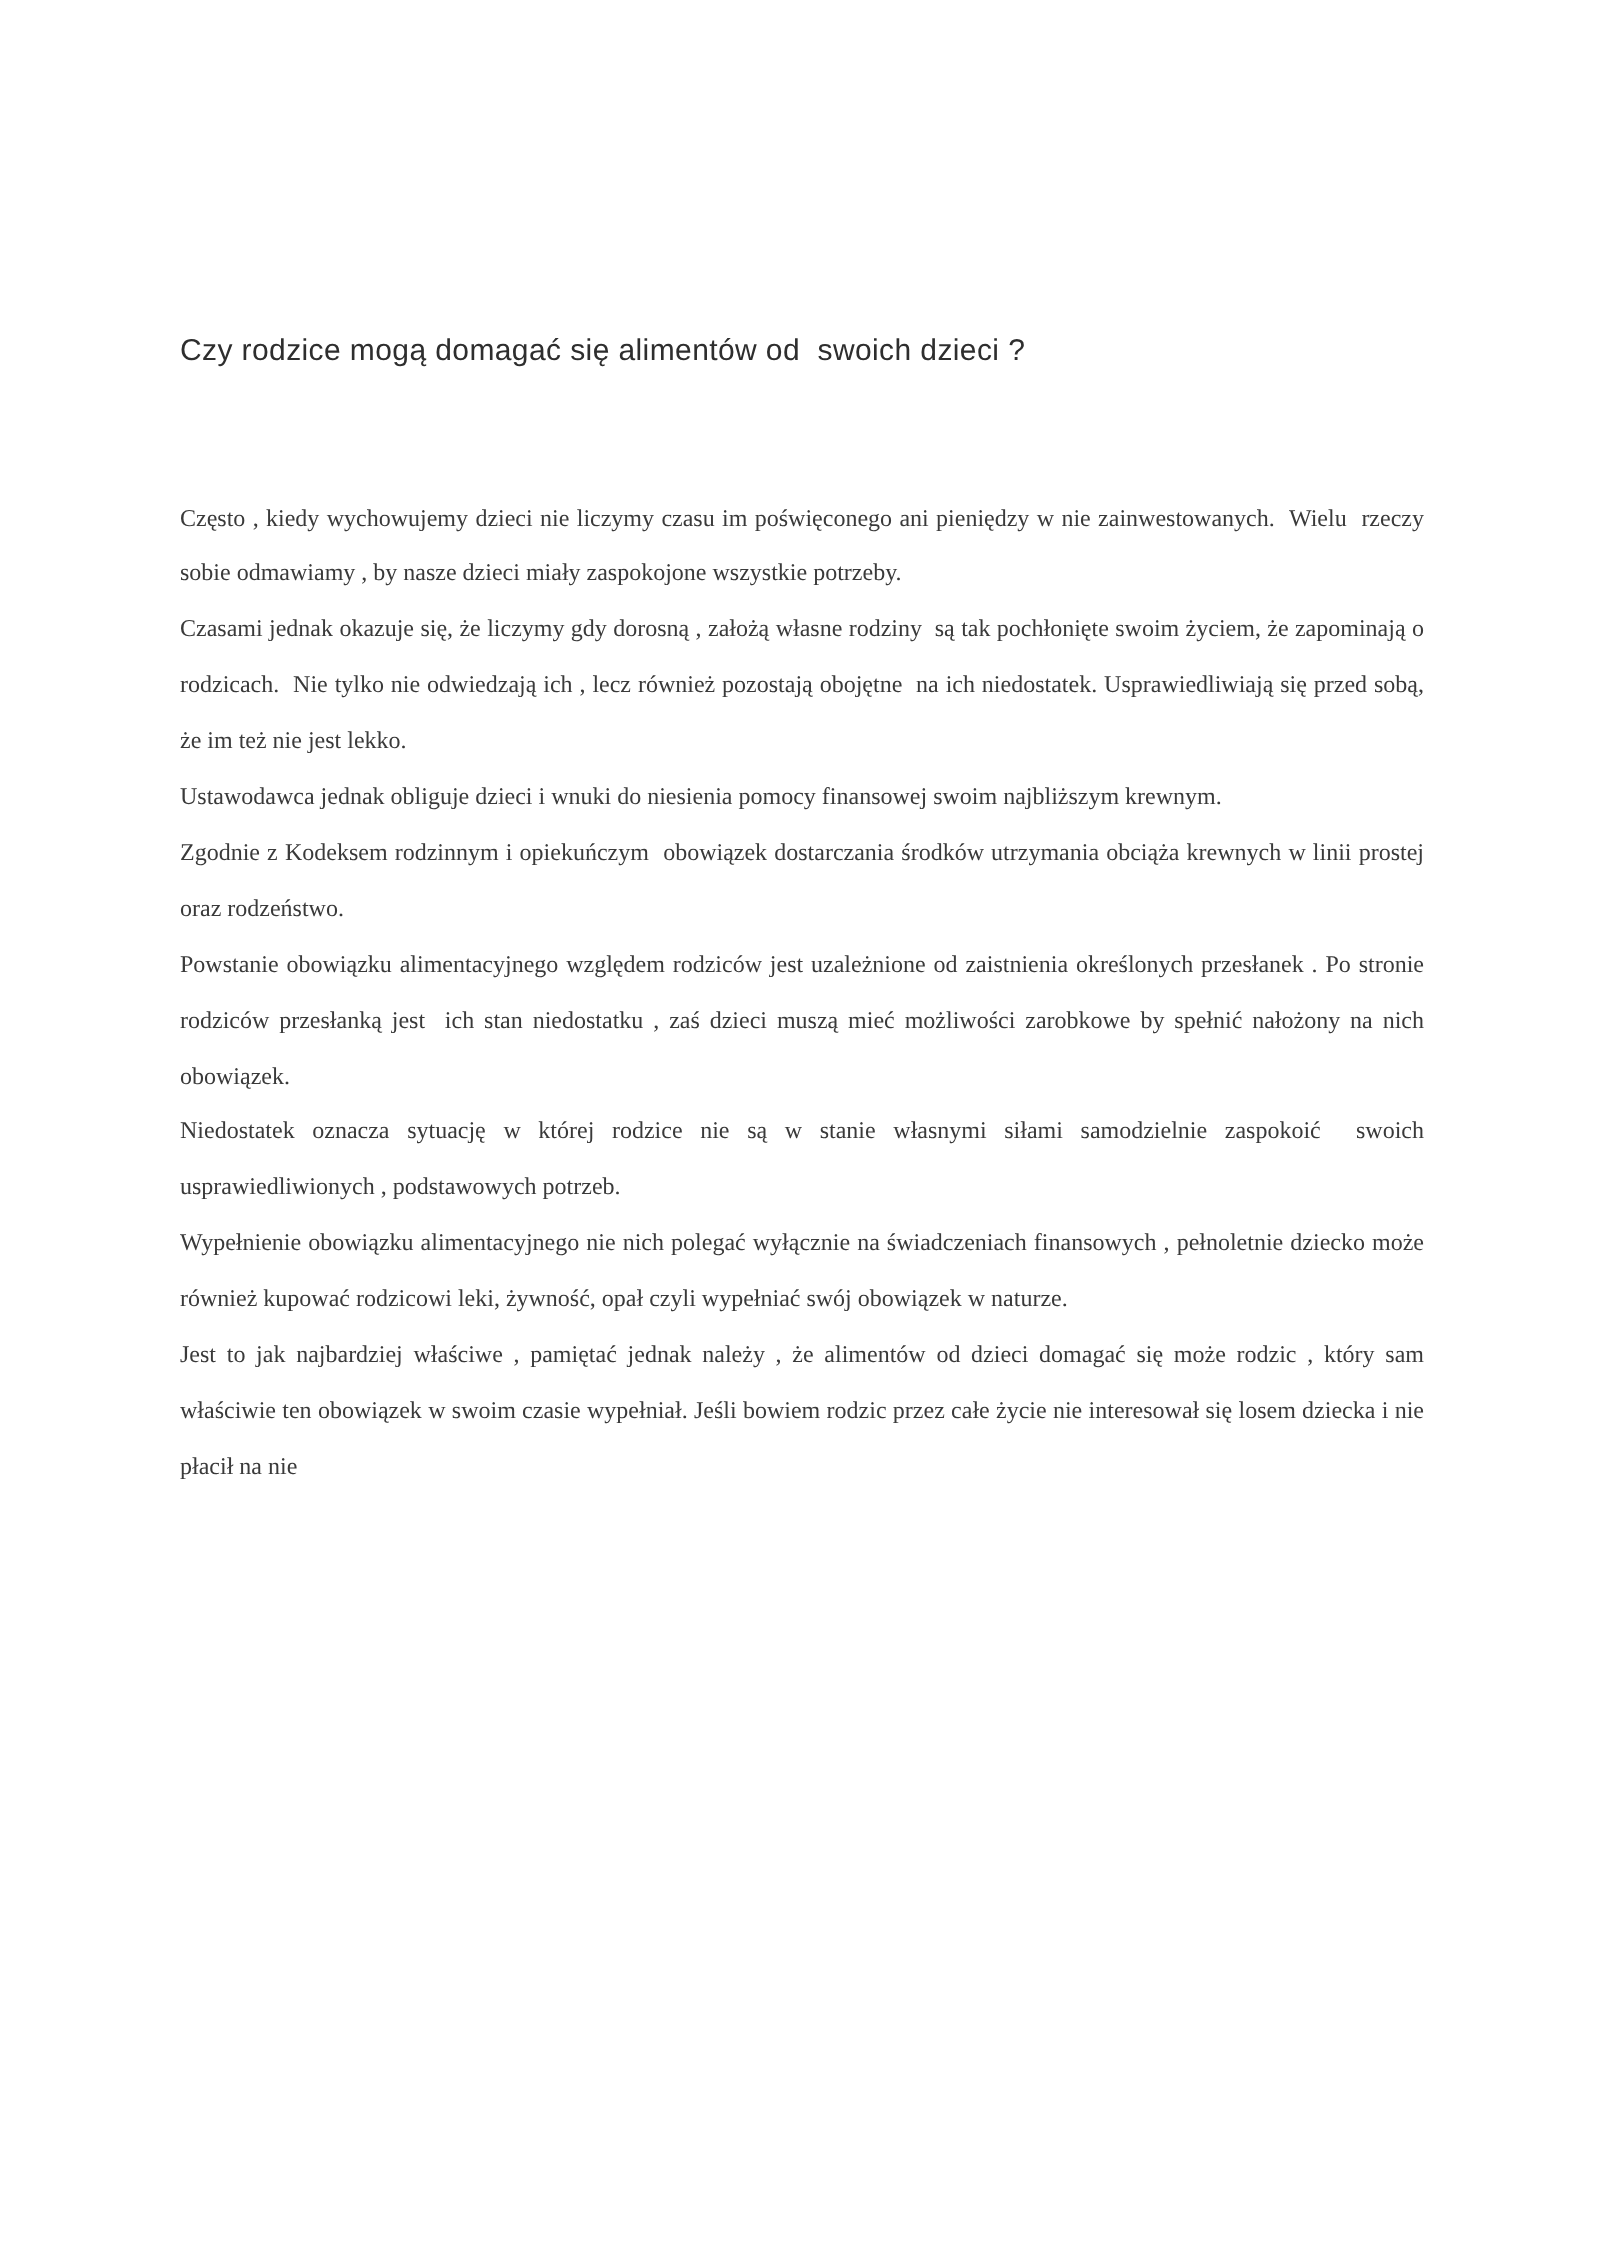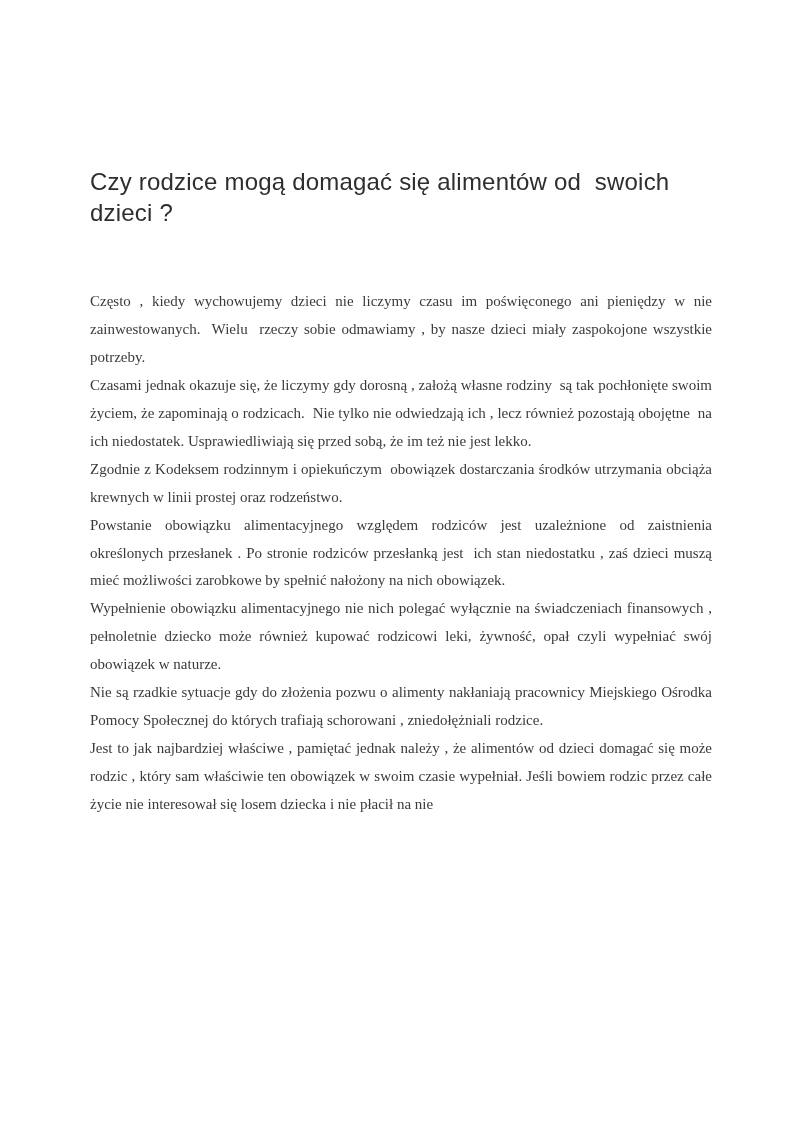--- a/index.html
+++ b/index.html
@@ -16,47 +16,48 @@
     font-family: "Liberation Serif", serif;
   }
   .content {
     position: absolute;
     left: 90px;
     top: 166px;
     width: 622px;
   }
   .doc-title {
     font-family: "Liberation Sans", sans-serif;
-    font-size: 24px;
+    font-size: 15px;
     font-weight: 400;
     letter-spacing: 0.2px;
     color: var(--title-color, #2e2e2e);
     margin: 0 0 60px 0;
     line-height: 1.3;
     white-space: pre-wrap;
   }
   .doc-body p {
     font-family: "Liberation Serif", serif;
-    font-size: 15px;
+    font-size: 12px;
     line-height: 27.9px;
     color: var(--body-color, #3a3a3a);
     text-align: justify;
     margin: 0;
     white-space: pre-wrap;
   }
 </style>
 </head>
 <body>
 
 <div class="page">
   <div class="content">
     <h1 class="doc-title">Czy rodzice mogą domagać się alimentów od  swoich dzieci ?</h1>
     <div class="doc-body">
       <p>Często , kiedy wychowujemy dzieci nie liczymy czasu im poświęconego ani pieniędzy w nie zainwestowanych.  Wielu  rzeczy sobie odmawiamy , by nasze dzieci miały zaspokojone wszystkie potrzeby.</p>
       <p>Czasami jednak okazuje się, że liczymy gdy dorosną , założą własne rodziny  są tak pochłonięte swoim życiem, że zapominają o rodzicach.  Nie tylko nie odwiedzają ich , lecz również pozostają obojętne  na ich niedostatek. Usprawiedliwiają się przed sobą, że im też nie jest lekko.</p>
+      <p>Ustawodawca jednak obliguje dzieci i wnuki do niesienia pomocy finansowej swoim najbliższym krewnym.</p>
       <p>Zgodnie z Kodeksem rodzinnym i opiekuńczym  obowiązek dostarczania środków utrzymania obciąża krewnych w linii prostej oraz rodzeństwo.</p>
       <p>Powstanie obowiązku alimentacyjnego względem rodziców jest uzależnione od zaistnienia określonych przesłanek . Po stronie rodziców przesłanką jest  ich stan niedostatku , zaś dzieci muszą mieć możliwości zarobkowe by spełnić nałożony na nich obowiązek.</p>
+      <p>Niedostatek oznacza sytuację w której rodzice nie są w stanie własnymi siłami samodzielnie zaspokoić  swoich usprawiedliwionych , podstawowych potrzeb.</p>
       <p>Wypełnienie obowiązku alimentacyjnego nie nich polegać wyłącznie na świadczeniach finansowych , pełnoletnie dziecko może również kupować rodzicowi leki, żywność, opał czyli wypełniać swój obowiązek w naturze.</p>
-      <p>Nie są rzadkie sytuacje gdy do złożenia pozwu o alimenty nakłaniają pracownicy Miejskiego Ośrodka Pomocy Społecznej do których trafiają schorowani , zniedołężniali rodzice.</p>
       <p>Jest to jak najbardziej właściwe , pamiętać jednak należy , że alimentów od dzieci domagać się może rodzic , który sam właściwie ten obowiązek w swoim czasie wypełniał. Jeśli bowiem rodzic przez całe życie nie interesował się losem dziecka i nie płacił na nie</p>
     </div>
   </div>
 </div>
 
 </body></html>

